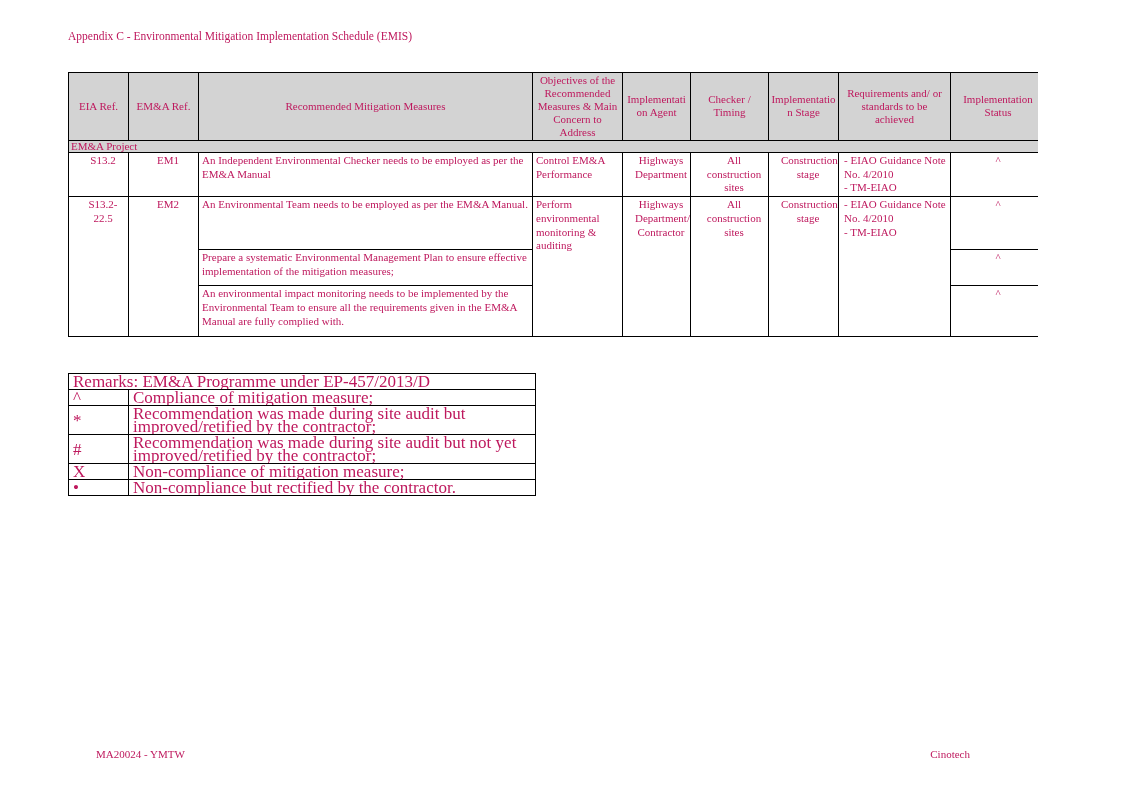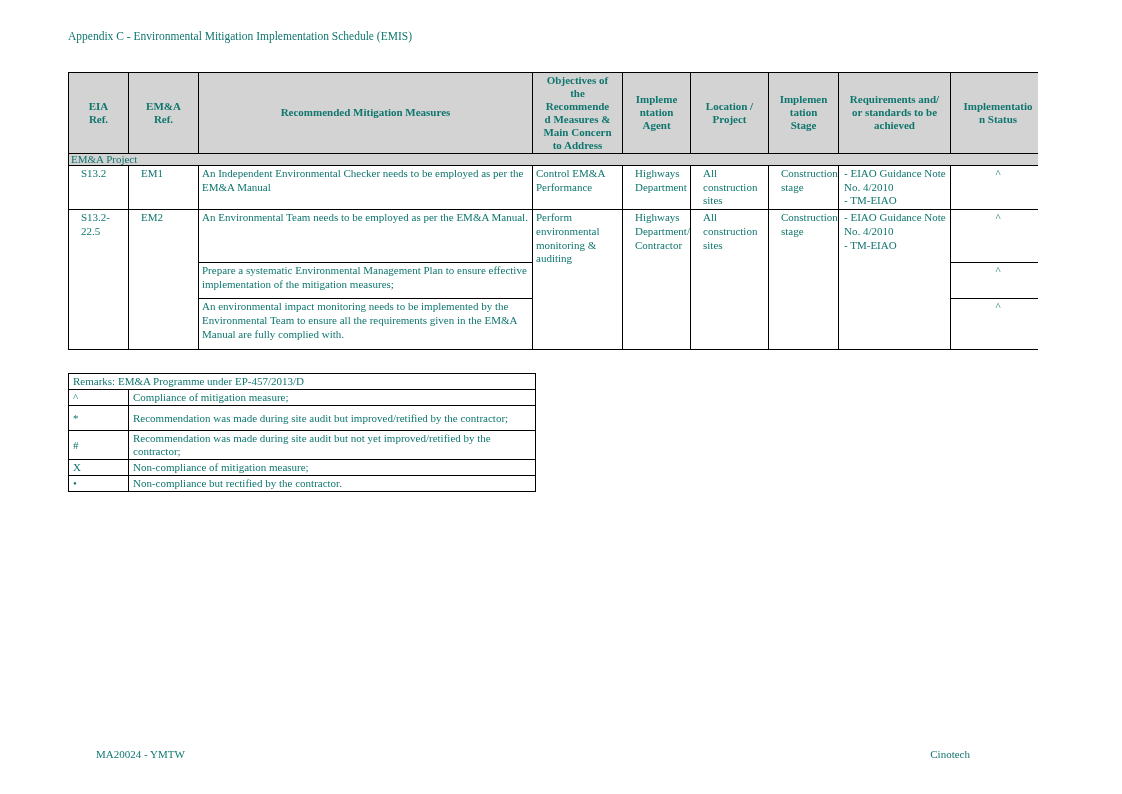--- a/index.html
+++ b/index.html
@@ -2,21 +2,21 @@
 <html style="--header-bg: #d3d3d3; --border: #000000;"><head>
 <meta charset="utf-8">
 <style>
   :root { --header-bg: #d3d3d3; --border-color: #000000; }
   html, body { margin: 0; padding: 0; background: #ffffff; }
   .page {
     position: relative;
     width: 1038px; height: 794px;
     background: #ffffff;
     font-family: "Liberation Serif", serif;
-    color: #0f766e;
+    color: #be185d;
     overflow: hidden;
   }
   .doc-title {
     position: absolute; left: 68px; top: 30px;
     font-size: 11.5px;
   }
 
   
   table { border-collapse: collapse; table-layout: fixed; }
   .main-table {
@@ -26,51 +26,51 @@
     font-size: 11px; line-height: 1.25;
   }
   .main-table th, .main-table td {
     border: 1px solid var(--border-color, #000);
     padding: 1px 3px;
     vertical-align: top;
     overflow: hidden;
   }
   .main-table thead th {
     background: var(--header-bg, #d3d3d3);
-    font-weight: bold;
+    font-weight: normal;
     text-align: center;
     vertical-align: middle;
     height: 63px;
     line-height: 1.18;
     overflow-wrap: break-word;
-    padding: 1px 10px;
+    padding: 1px 2px;
   }
   .section-row td {
     background: var(--header-bg, #d3d3d3);
     font-weight: normal;
     height: 11px;
     line-height: 11px;
     padding: 0 2px;
   }
   .r-em1 { height: 44px; }
   .r-em2a { height: 53px; }
   .r-em2b { height: 36px; }
   .r-em2c { height: 51px; }
-  .main-table td.c { text-align: left; padding-left: 12px; }
+  .main-table td.c { text-align: center; padding-left: 12px; }
   .main-table td.l { text-align: left; }
   .main-table td.st { text-align: center; line-height: 12px; }
   .req div { padding-left: 2px; }
   .req div:first-child { padding-left: 2px; }
 
   
   .remarks-table {
     position: absolute; left: 68px; top: 373px;
     width: 467px;
     border: 1.5px solid var(--border-color, #000);
-    font-size: 11px; line-height: 13px;
+    font-size: 17px; line-height: 13px;
   }
   .remarks-table td {
     border: 1px solid var(--border-color, #000);
     padding: 1px 4px;
     vertical-align: top;
     overflow: hidden;
   }
   .rm-title td { height: 13px; }
   .rm-r0 { height: 14px; }
   .rm-r1 { height: 31px; }
@@ -108,21 +108,21 @@
         <col style="width:112px">
         <col style="width:95px">
     </colgroup>
     <thead>
       <tr>
         <th>EIA Ref.</th>
         <th>EM&amp;A Ref.</th>
         <th>Recommended Mitigation Measures</th>
         <th>Objectives of the Recommended Measures &amp; Main Concern to Address</th>
         <th>Implementation Agent</th>
-        <th>Location / Project</th>
+        <th>Checker / Timing</th>
         <th>Implementation Stage</th>
         <th>Requirements and/ or standards to be achieved</th>
         <th>Implementation Status</th>
       </tr>
     </thead>
     <tbody>
       <tr class="section-row">
         <td colspan="9">EM&amp;A Project</td>
       </tr>
 

